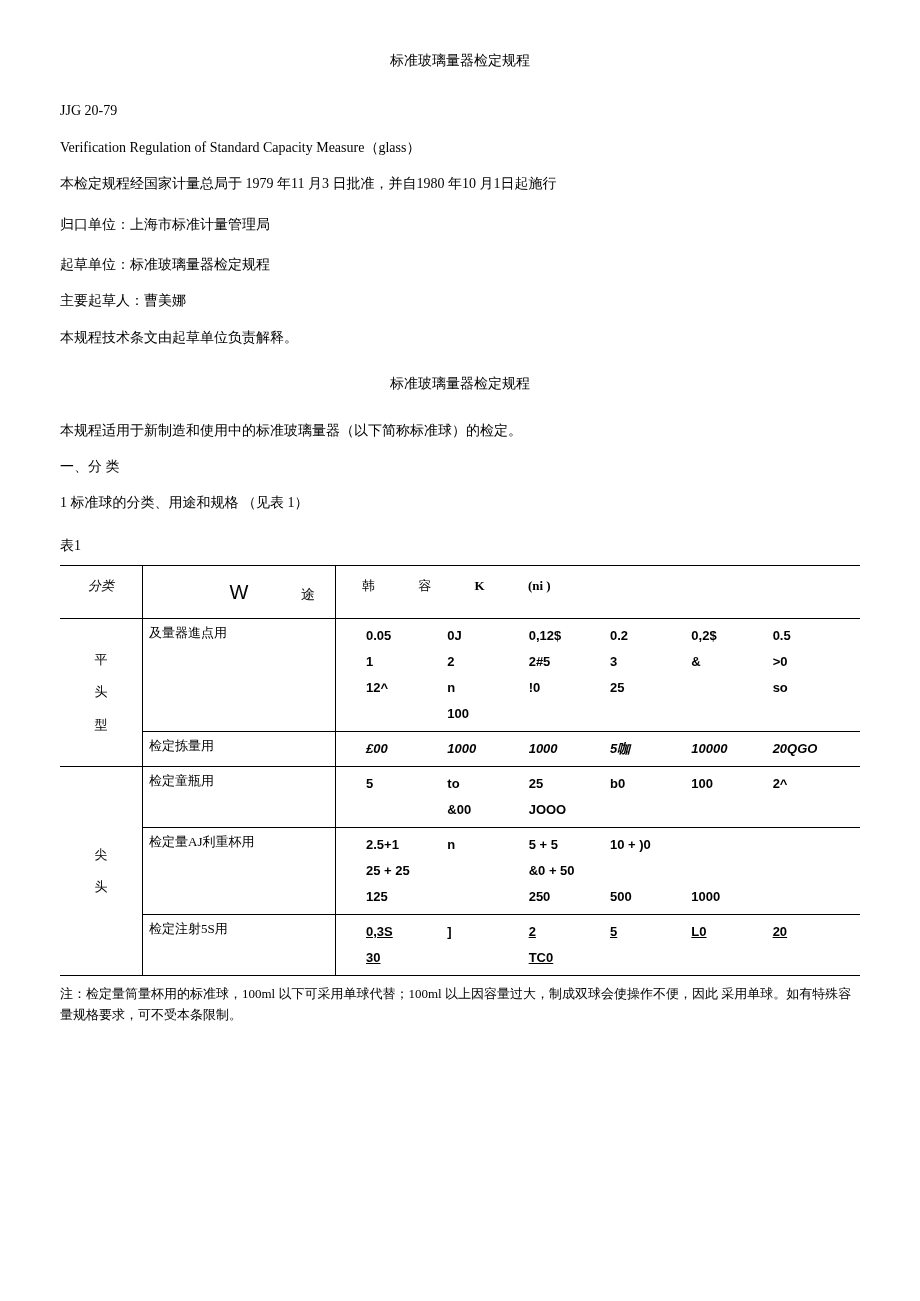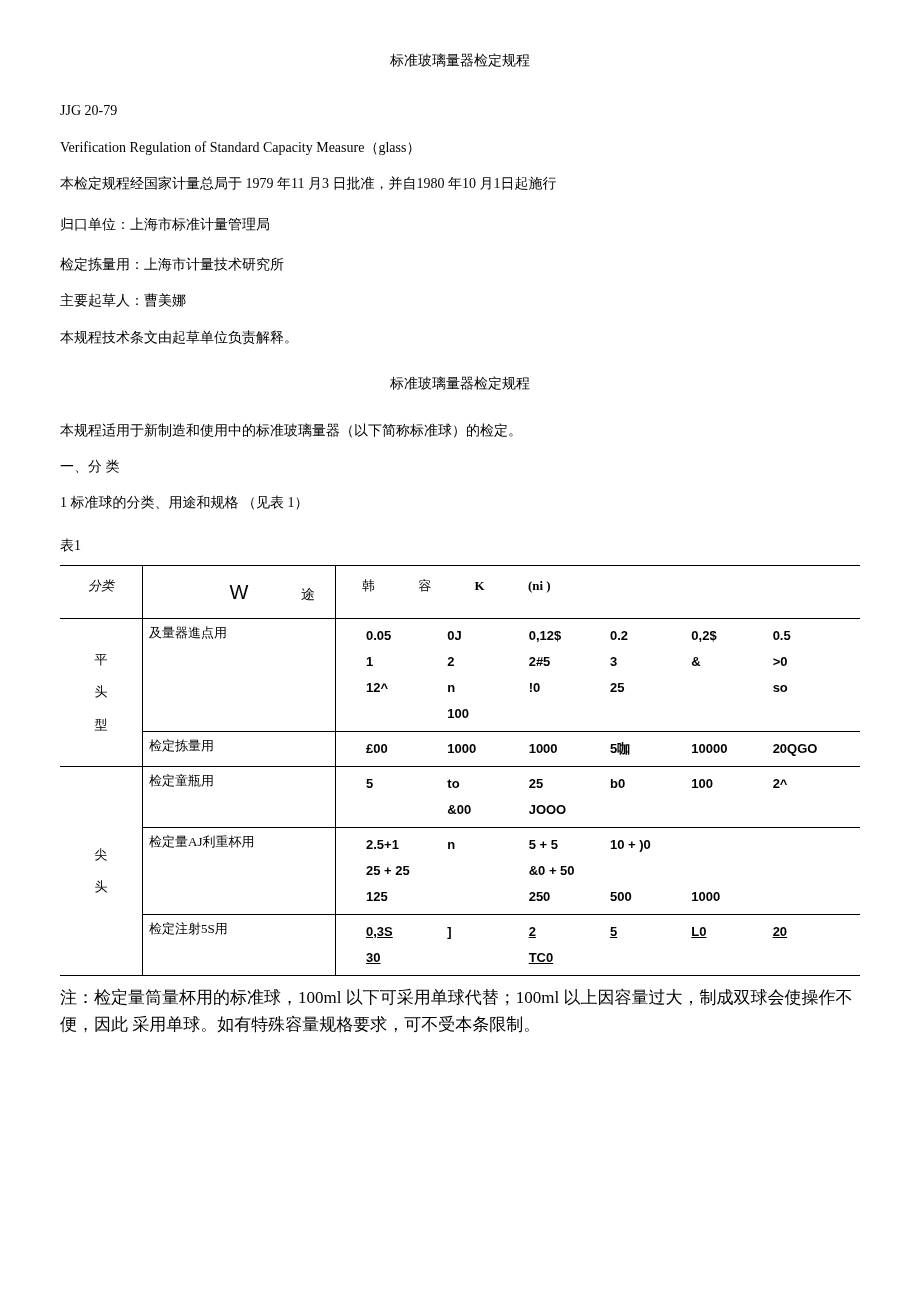--- a/index.html
+++ b/index.html
@@ -104,39 +104,39 @@
     border-top: 1px solid #000;
   }
   .bottom-border {
     border-bottom: 1px solid #000;
   }
   .category-text {
     writing-mode: horizontal-tb;
     line-height: 2.5;
   }
   .note {
-    font-size: 17px;
+    font-size: 13px;
     margin-top: 8px;
   }
   .bold { font-weight: bold; }
 </style>
 </head>
 <body>
 
 <div class="title">标准玻璃量器检定规程</div>
 
 <div class="para">JJG 20-79</div>
 
 <div class="para">Verification Regulation of Standard Capacity Measure（glass）</div>
 
 <div class="para">本检定规程经国家计量总局于 1979 年11 月3 日批准，并自1980 年10 月1日起施行</div>
 
 <div class="center-para">归口单位：上海市标准计量管理局</div>
 
-<div class="para">检定拣量用：上海市计量技术研究所</div>
+<div class="para">起草单位：标准玻璃量器检定规程</div>
 
 <div class="para">主要起草人：曹美娜</div>
 
 <div class="para">本规程技术条文由起草单位负责解释。</div>
 
 <div class="section-title">标准玻璃量器检定规程</div>
 
 <div class="para">本规程适用于新制造和使用中的标准玻璃量器（以下简称标准球）的检定。</div>
 
 <div class="para">一、分 类</div>
@@ -203,21 +203,21 @@
               <div class="cell"></div>
               <div class="cell"></div>
               <div class="cell"></div>
               <div class="cell"></div>
             </div>
           </div>
         </td>
       </tr>
       <tr>
         <td class="col-use" style="border-top: 1px solid rgb(0, 0, 0);">检定拣量用</td>
-        <td class="col-values" style="border-top: 1px solid rgb(0, 0, 0);">
+        <td class="col-values" style="border-top: 1px solid rgb(0, 0, 0); font-style: italic;">
           <div class="values-grid">
             <div class="row">
               <div class="cell">£00</div>
               <div class="cell">1000</div>
               <div class="cell">1000</div>
               <div class="cell">5咖</div>
               <div class="cell">10000</div>
               <div class="cell">20QGO</div>
             </div>
           </div>

